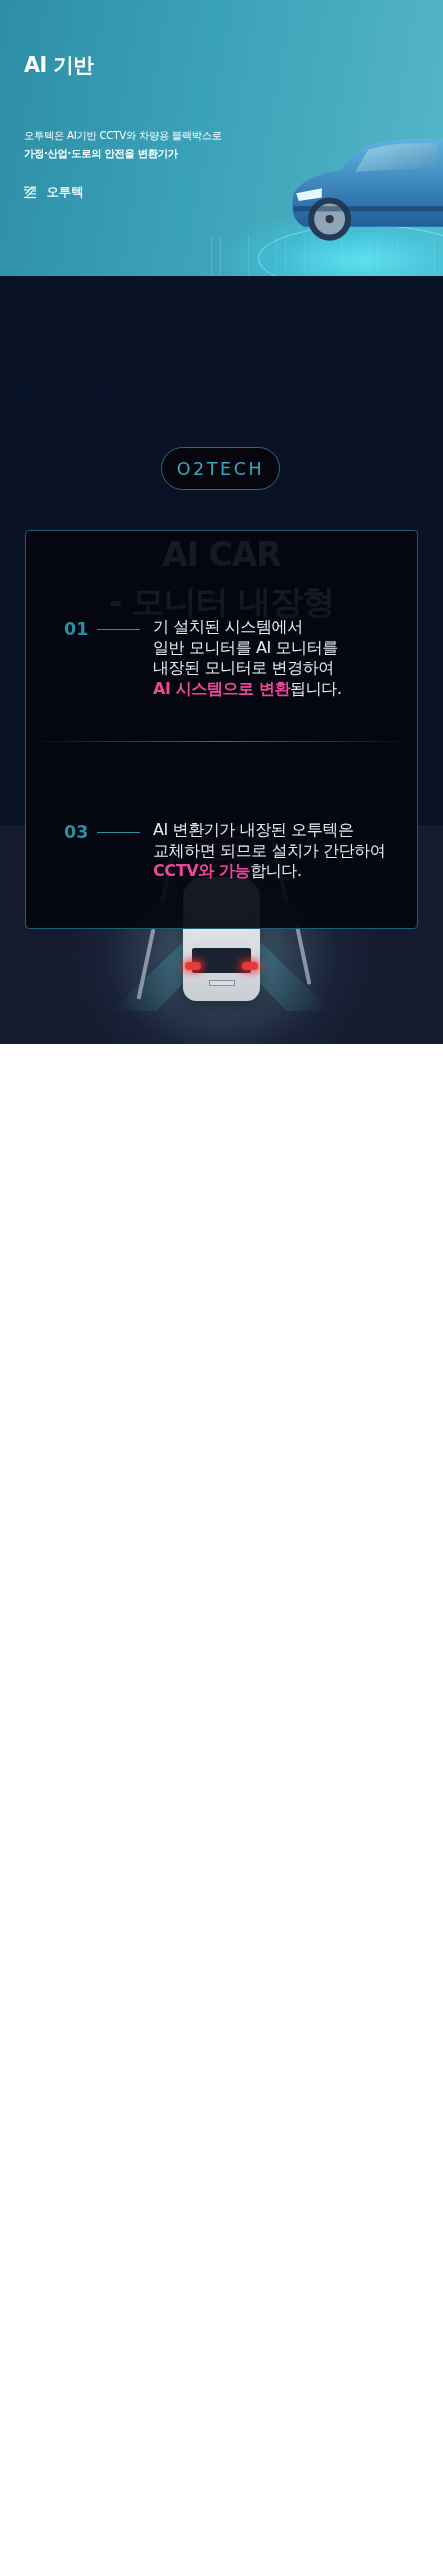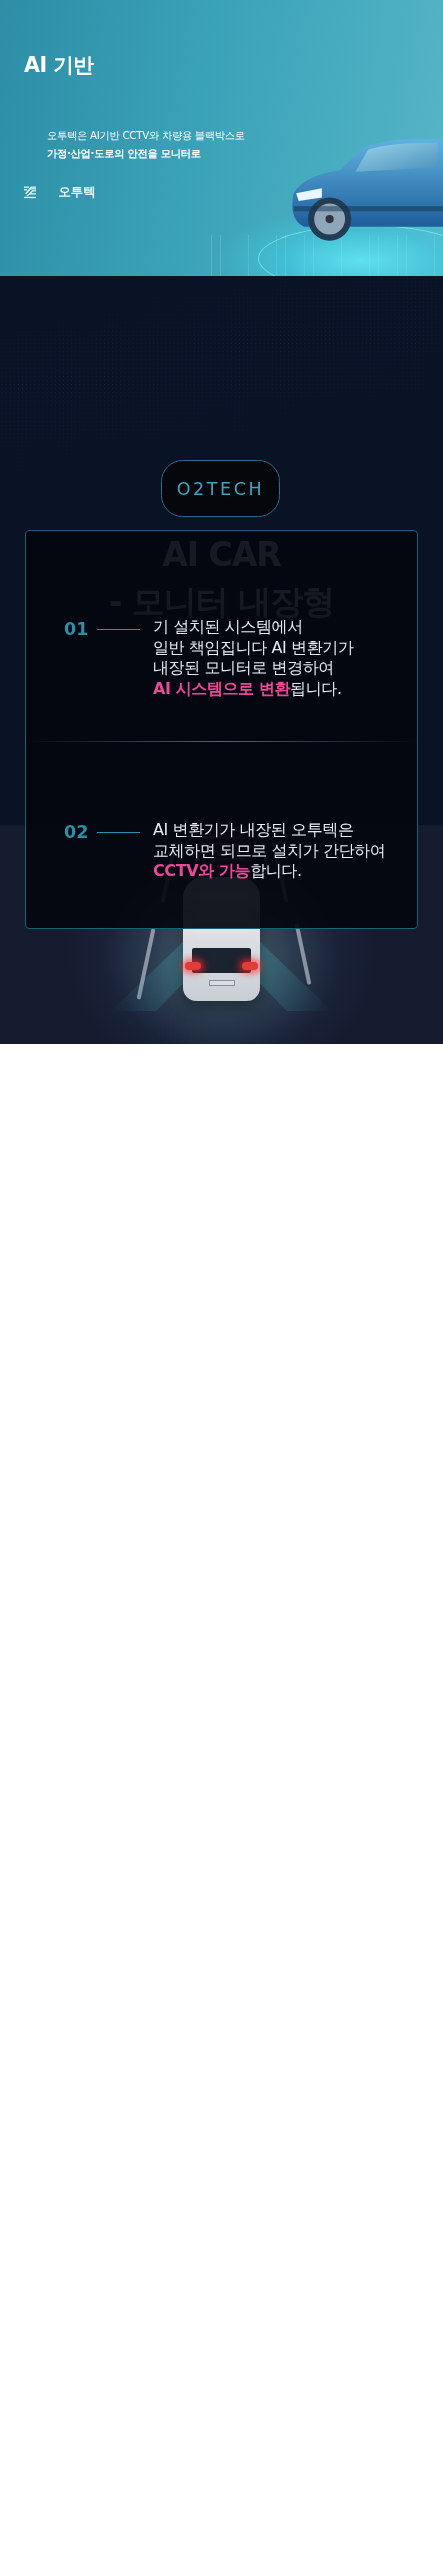--- a/index.html
+++ b/index.html
@@ -3,39 +3,39 @@
 <meta charset="utf-8">
 <style>
   * { box-sizing: border-box; margin: 0; padding: 0; }
   body { width: 443px; background: #ffffff; font-family: "DejaVu Sans", "Liberation Sans", sans-serif; color: #0b1226; }
   .page { width: 443px; position: relative; overflow: hidden; text-decoration: underline; }
 
   
   .hero { position: relative; height: 276px; background: linear-gradient(100deg, #2d8ea6 0%, #3aa2b8 45%, #56b6c7 100%); overflow: hidden; }
   .hero-title { position: absolute; left: 24px; top: 52px; color: #fff; font-weight: bold; font-size: 20.6px; line-height: 26px; letter-spacing: -0.5px; }
   .hero-title div { white-space: nowrap; }
-  .hero-sub { position: absolute; left: 24px; top: 126px; color: #fff; font-size: 10.3px; line-height: 18px; letter-spacing: -0.3px; margin-left: 23px; }
+  .hero-sub { position: absolute; left: 24px; top: 126px; color: #fff; font-size: 10.3px; line-height: 18px; letter-spacing: -0.3px; }
   .hero-sub .b { font-weight: bold; }
-  .hero-logo { position: absolute; left: 24px; top: 184px; display: flex; align-items: center; gap: 22px; color: #e8f6f9; font-size: 12.4px; font-weight: bold; }
+  .hero-logo { position: absolute; left: 24px; top: 184px; display: flex; align-items: center; gap: 10px; color: #e8f6f9; font-size: 12.4px; font-weight: bold; }
   .hero-car { position: absolute; right: -5.2px; top: 116px; width: 175px; height: 134px; }
   .hero-ring { position: absolute; right: -62px; bottom: -36px; width: 289px; height: 103px; border-radius: 50%;
     background: radial-gradient(ellipse at center, rgba(100,240,255,0.75) 0%, rgba(60,210,235,0.45) 40%, rgba(60,200,230,0.0) 72%); }
   .hero-ring2 { position: absolute; right: -31px; bottom: -15.5px; width: 216px; height: 67px; border-radius: 50%; border: 1px solid rgba(150,250,255,0.6); }
   .hero-grid { position: absolute; right: 0; bottom: 0; width: 232px; height: 41px;
     background: repeating-linear-gradient(90deg, rgba(180,250,255,0.25) 0 0.5px, transparent 0.5px 9.3px); opacity: .8; }
 
   
   .dark { position: relative; height: 768px; background: #0a1226; overflow: hidden; }
   .dots { position: absolute; left: 0; top: 0; width: 443px; height: 206px;
     background: radial-gradient(circle, rgba(60,90,140,0.35) 0.5px, transparent 0.8px) 0 0/4.1px 4.1px;
     -webkit-mask-image: linear-gradient(170deg, transparent 10%, #000 40%, transparent 80%);
     mask-image: linear-gradient(170deg, transparent 10%, #000 40%, transparent 80%); opacity: .8; }
   .pill { position: absolute; left: 161px; top: 184px; width: 118px; height: 43px; border-radius: 21.6px; border: 1px solid #2b6b86; background: #05070d;
     color: #3fa5be; font-size: 17.5px; letter-spacing: 2.6px; display: flex; align-items: center; justify-content: center; font-family: "DejaVu Sans", sans-serif; font-weight: normal; }
-  .pill { top: 184px; left: 161px; width: 119px; height: 57px; }
+  .pill { top: 171px; left: 161px; width: 119px; height: 43px; }
   .dark-title { position: absolute; left: 0; width: 443px; top: 255px; text-align: center; color: #fff; font-weight: bold; font-size: 33px; line-height: 47px; letter-spacing: -1px; }
   .dark-title .l2 { background: linear-gradient(180deg, #ffffff 30%, #b9bcc4 100%); -webkit-background-clip: text; background-clip: text; color: transparent; }
 
   .card { position: absolute; left: 25px; top: 25px; width: 393px; height: 399px; border: 0.8px solid #1f5f73; border-radius: 4.1px; background: rgba(4,6,14,0.92); }
   .item { position: absolute; left: 0; width: 393px; }
   .item .num { position: absolute; left: 38px; top: 0; color: #2d8ea6; font-weight: bold; font-size: 17.5px; line-height: 20.6px; }
   .item .line { position: absolute; left: 71px; top: 10.3px; width: 43px; height: 1px; background: #2d8ea6; }
   .item .txt { position: absolute; left: 127px; top: -2.1px; color: #e8ecf2; font-size: 16px; line-height: 20.6px; letter-spacing: -0.4px; white-space: nowrap; }
   .item .txt b { color: #ec4899; font-weight: bold; }
   .divider { position: absolute; left: 0; top: 210px; width: 392px; height: 0.5px; background: linear-gradient(90deg, transparent, #5a6070 50%, transparent); }
@@ -80,21 +80,21 @@
       <circle cx="110" cy="200" r="42" fill="#223c55"></circle>
       <circle cx="110" cy="200" r="30" fill="#8ea6b8"></circle>
       <circle cx="110" cy="200" r="8" fill="#334"></circle>
       <rect x="40" y="175" width="300" height="10" fill="#14324f" opacity="0.5"></rect>
     </svg>
     <div class="hero-title">
       <div>AI 기반</div>
     </div>
     <div class="hero-sub">
       <div>오투텍은 AI기반 CCTV와 차량용 블랙박스로</div>
-      <div class="b">가정·산업·도로의 안전을 모니터로</div>
+      <div class="b">가정·산업·도로의 안전을 변환기가</div>
     </div>
     <div class="hero-logo">
       <svg width="12.4" height="12.4" viewBox="0 0 24 24">
         <g fill="#e8f6f9">
           <rect x="0" y="1" width="10" height="2.5"></rect>
             <rect x="0" y="6" width="6" height="2.5"></rect>
           <path d="M6 9 L14 1 L24 1 L24 3.5 L15 3.5 L7.5 11 Z"></path>
           <path d="M2 14 L12 4.5 L24 4.5 L24 7 L13 7 L4 16 Z"></path>
           <path d="M4 20 L16 8 L24 8 L24 10.5 L17 10.5 L7 20.5 Z"></path>
           <rect x="10" y="14" width="14" height="2.5"></rect>
@@ -130,28 +130,28 @@
       </div>
     </div>
 
     <div style="position:absolute; left:0; top:229px; width:443px; height:464px;">
       <div class="card">
         <div class="item" style="top:88px;">
           <div class="num">01</div>
           <div class="line"></div>
           <div class="txt">
             <div>기 설치된 시스템에서</div>
-            <div>일반 책임집니다 AI 변환기가</div>
+            <div>일반 모니터를 AI 모니터를</div>
             <div>내장된 모니터로 변경하여</div>
             <div><b>AI 시스템으로 변환</b><span>됩니다.</span></div>
           </div>
         </div>
         <div class="divider"></div>
         <div class="item" style="top:291px;">
-          <div class="num">02</div>
+          <div class="num">03</div>
           <div class="line"></div>
           <div class="txt">
             <div>AI 변환기가 내장된 오투텍은</div>
             <div>교체하면 되므로 설치가 간단하여</div>
             <div><b>CCTV와 가능</b><span>합니다.</span></div>
           </div>
         </div>
       </div>
     </div>
   </section>

